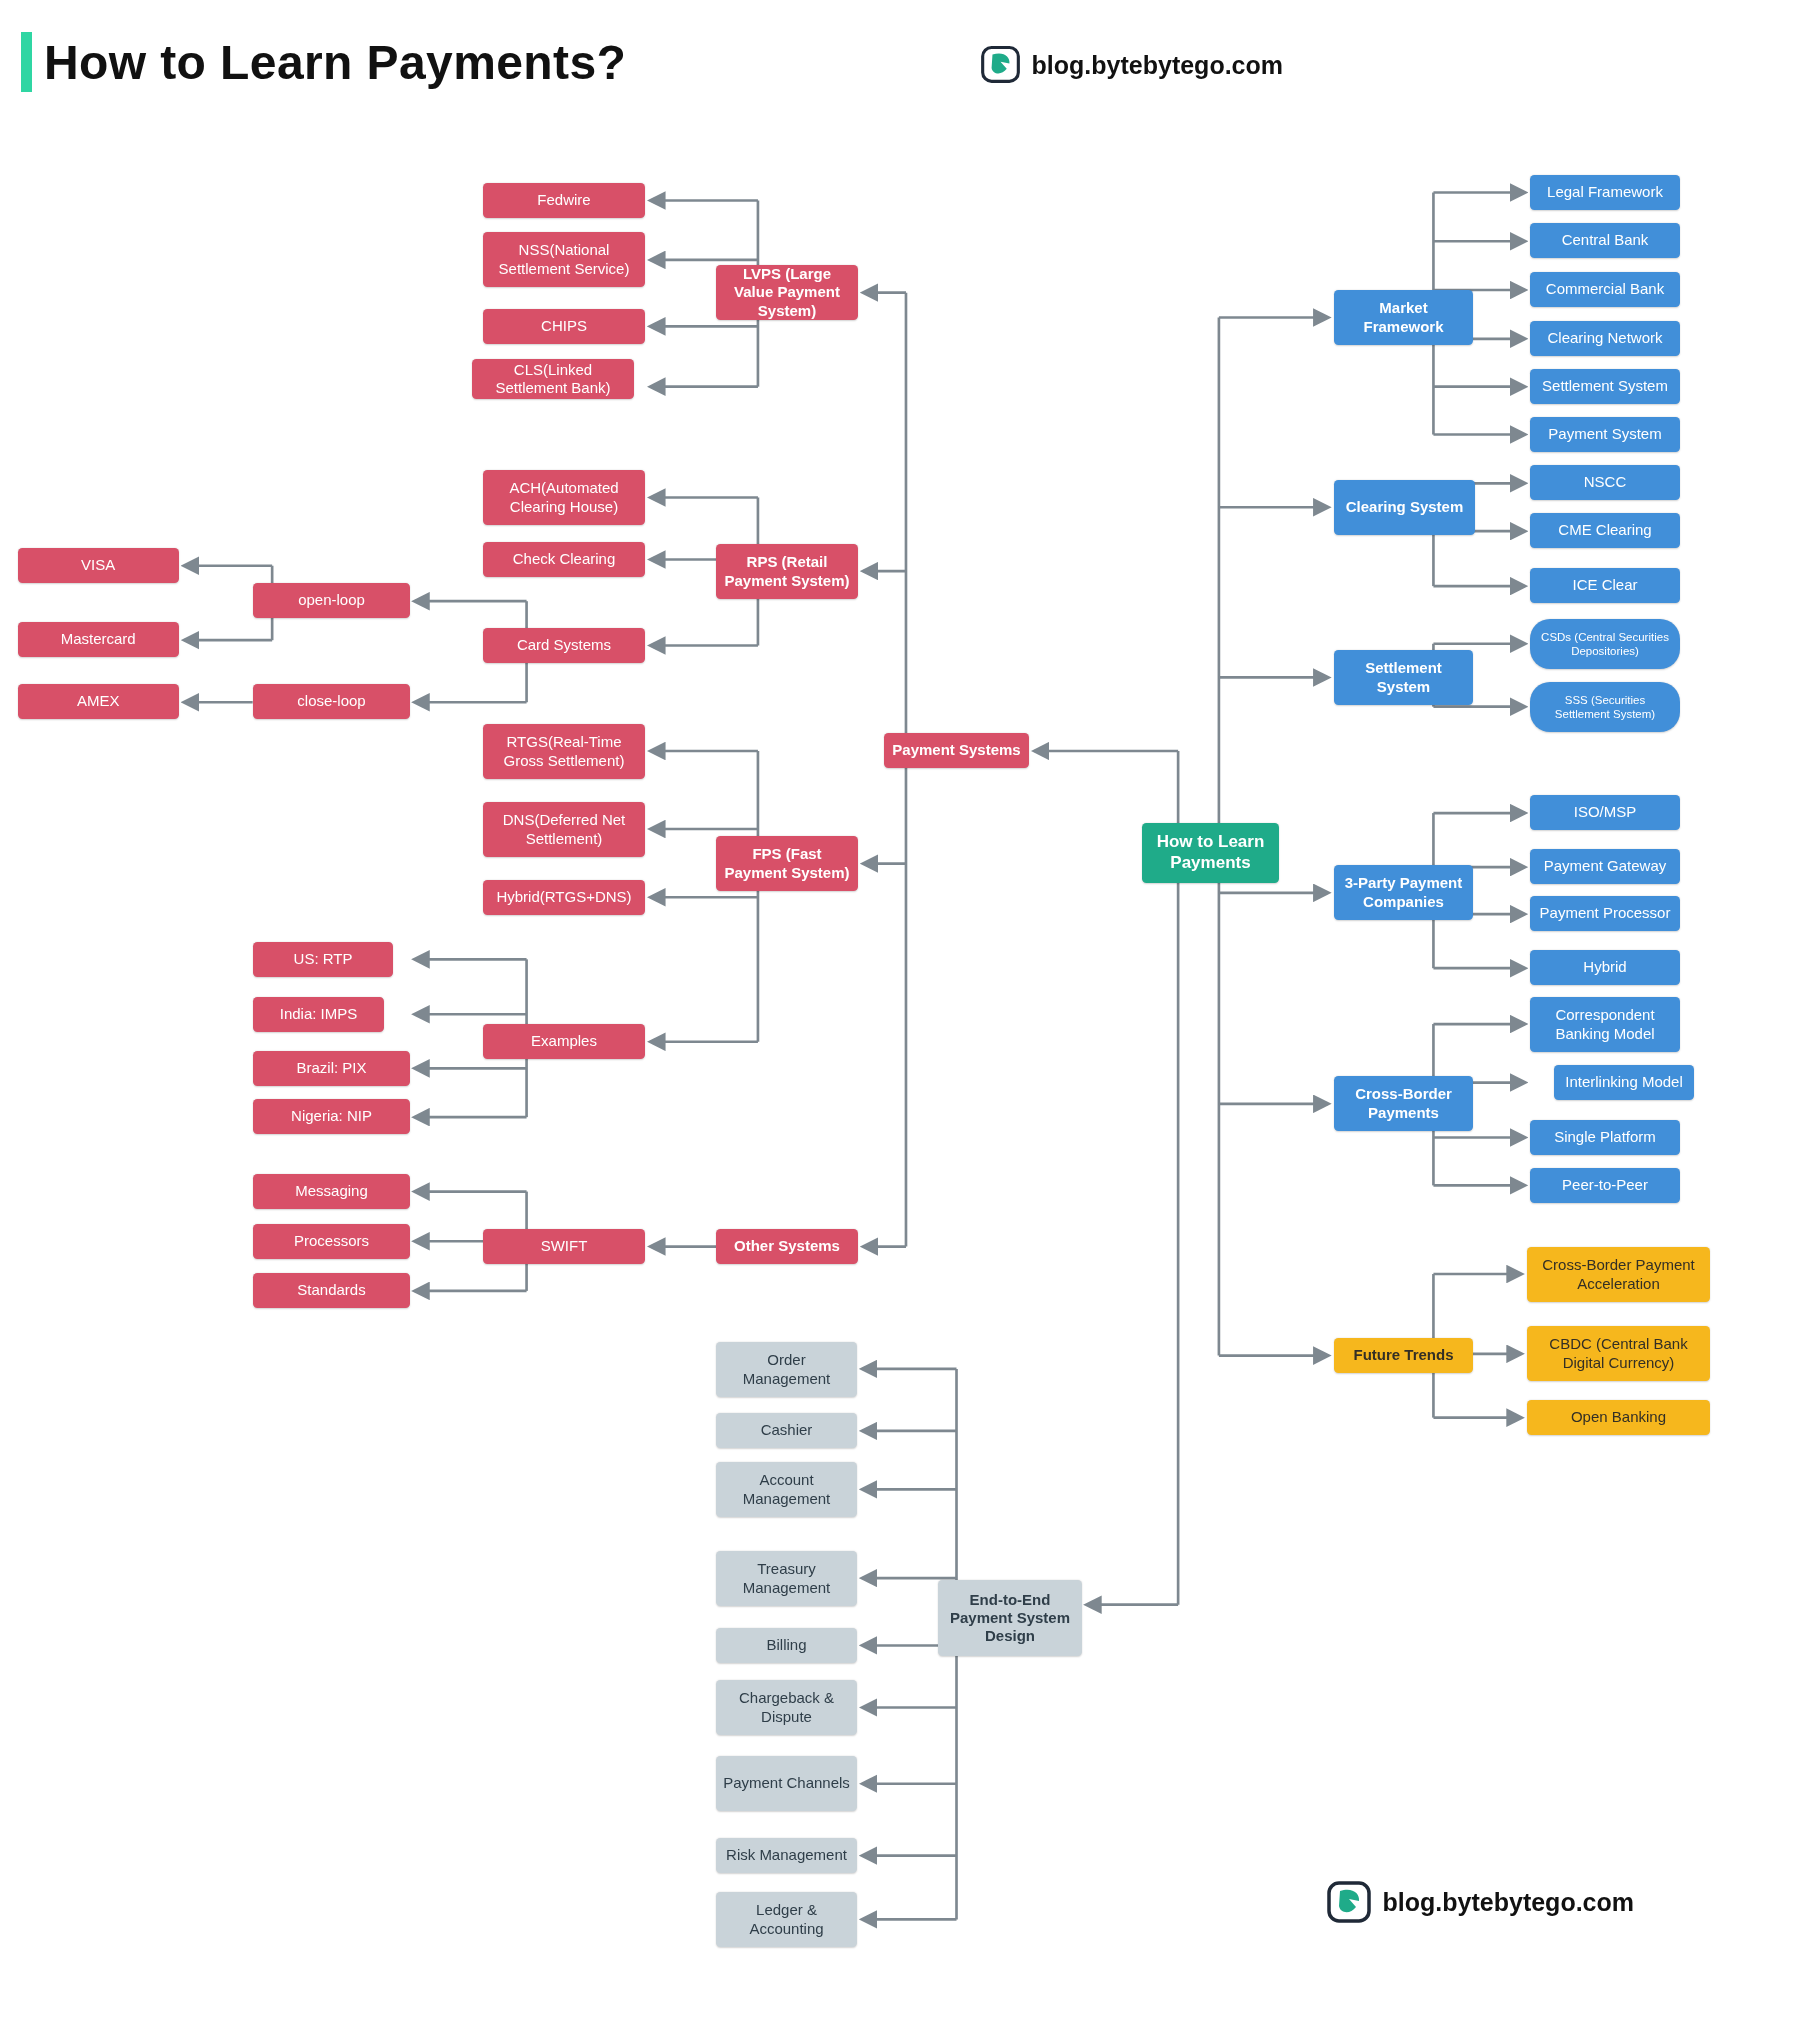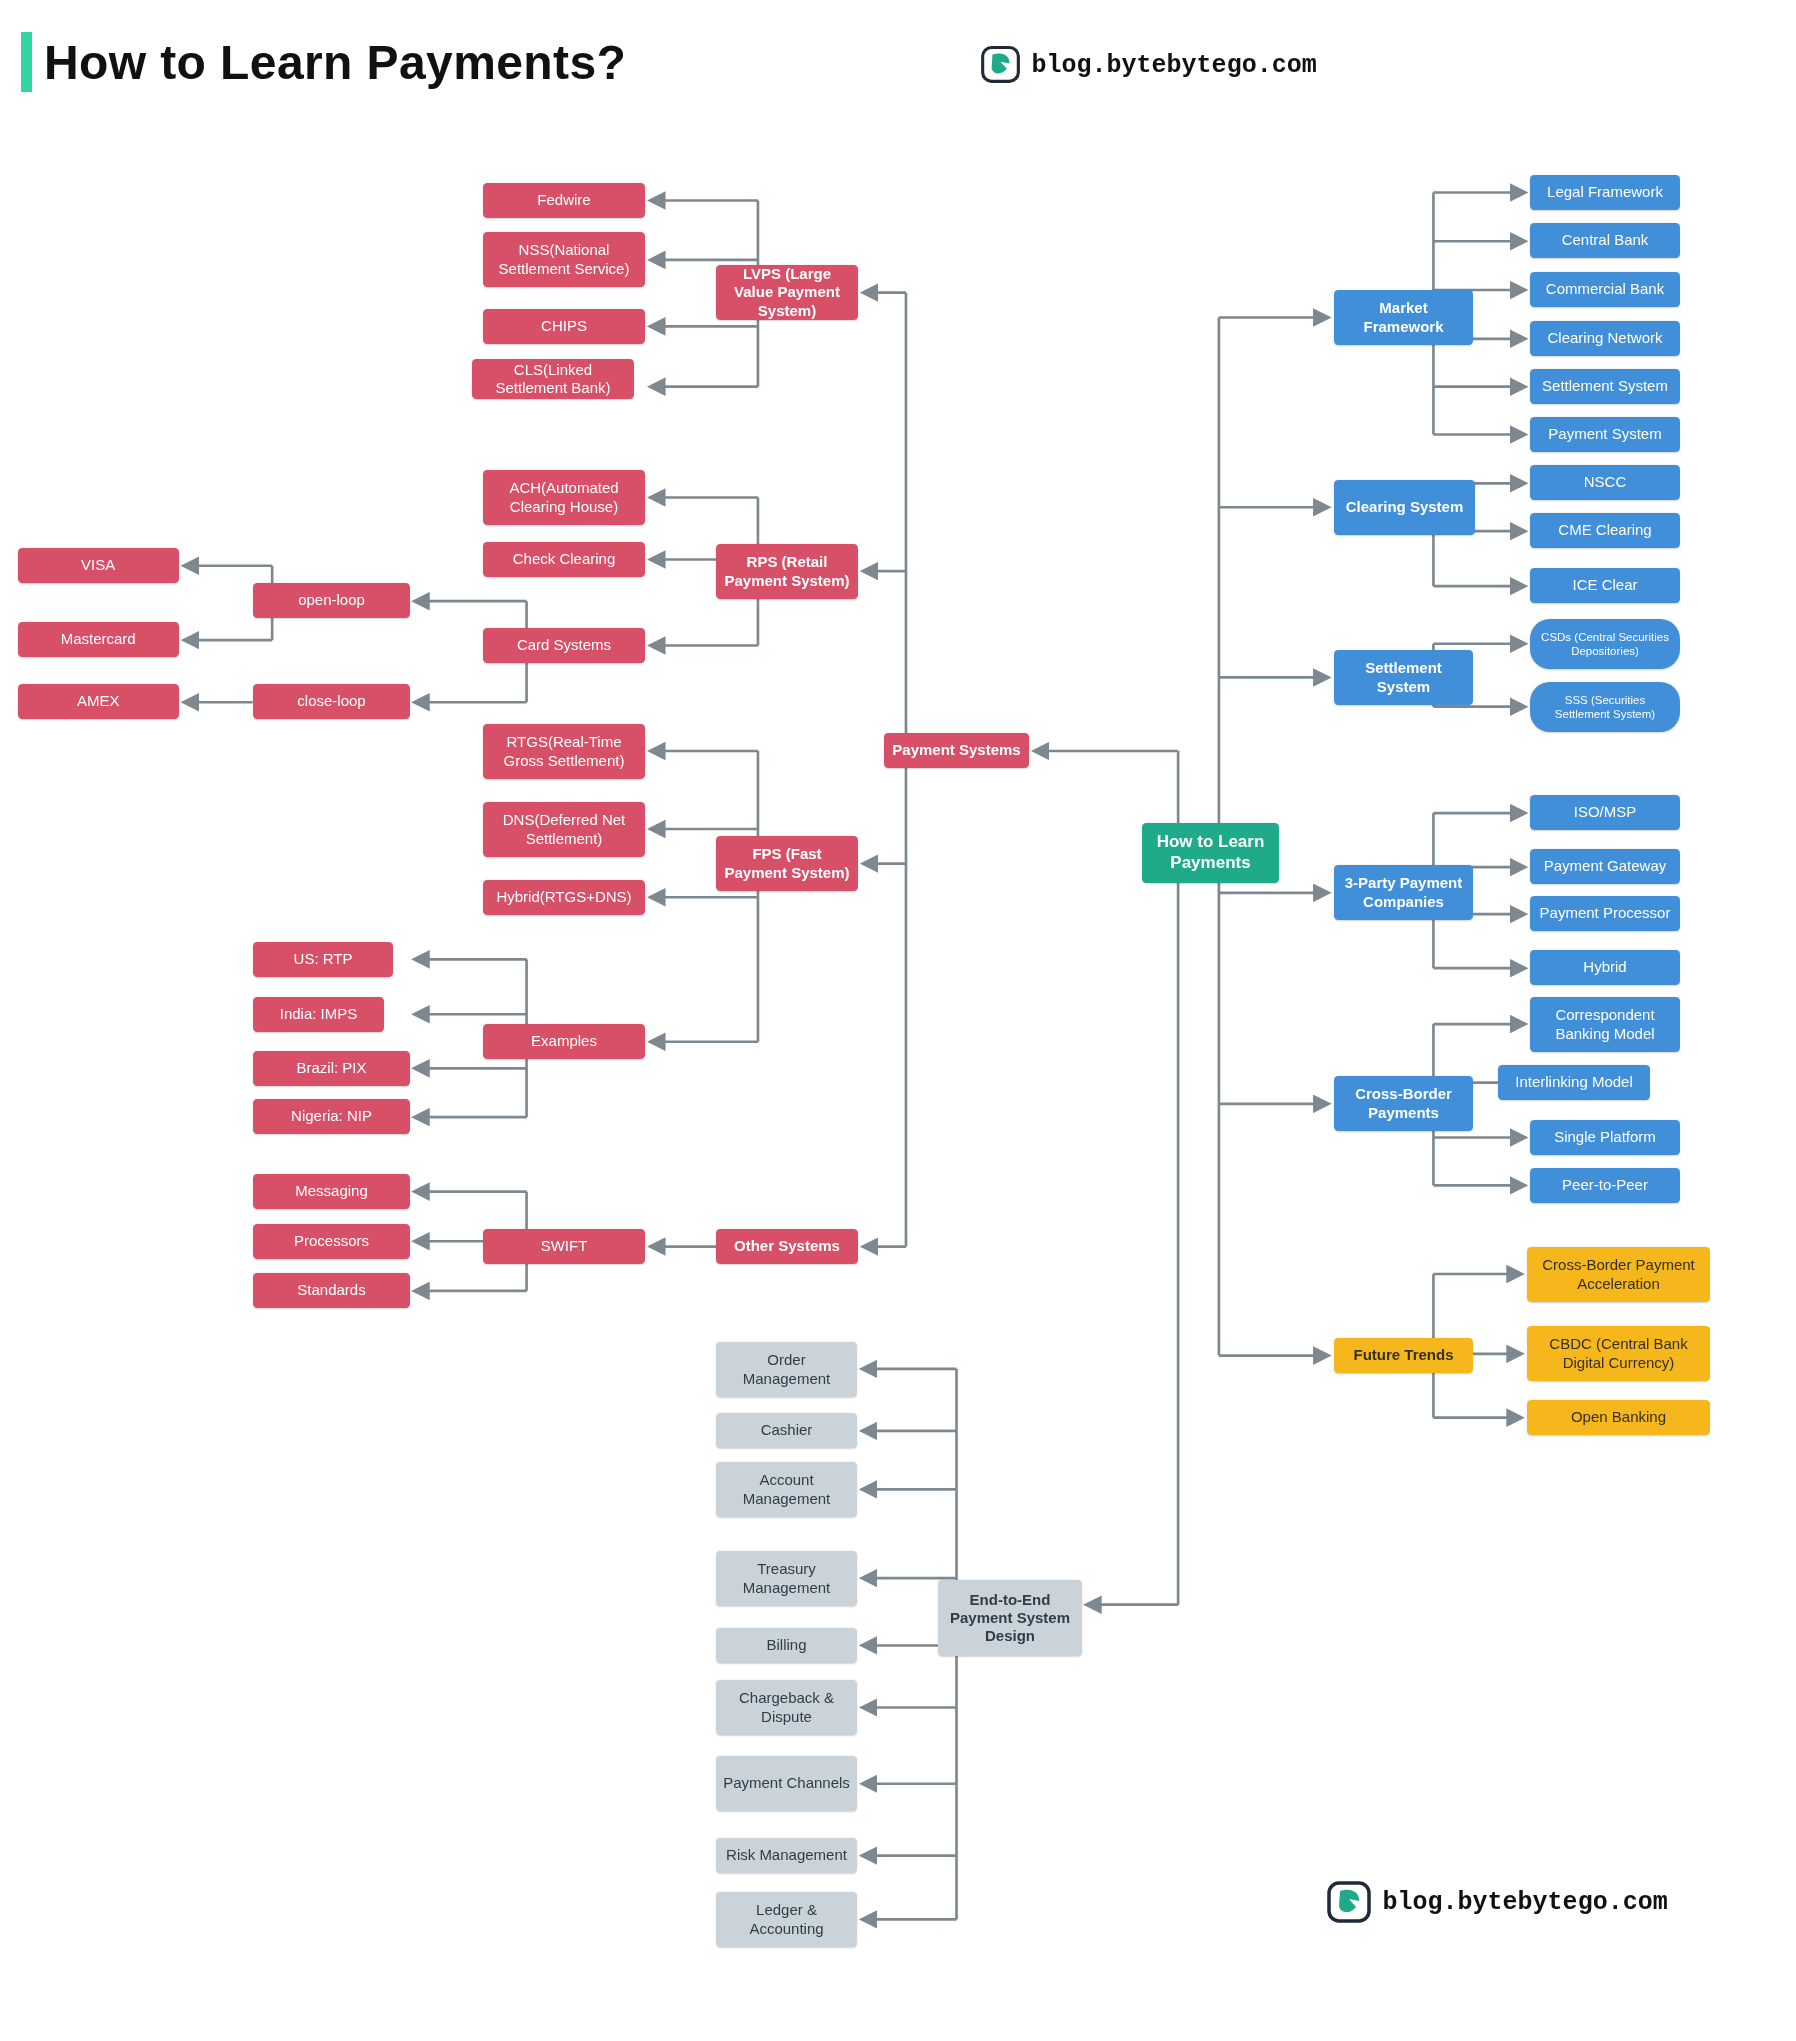--- a/index.html
+++ b/index.html
@@ -68,21 +68,20 @@
     align-items: center;
     gap: 10.6px;
     z-index: 3;
   }
   .brand-top { left: 980px; top: 43px; }
   .brand-bottom { left: 1326px; top: 1878px; }
   .brand-text {
     font-size: 25px;
     font-weight: 700;
     color: #111111;
-    font-family: Liberation Mono, monospace;
   }
 </style>
 </head>
 <body>
 
 <div class="canvas">
 
   <div class="page-header">
     <div class="accent-bar"></div>
     <div class="page-title">How to Learn Payments?</div>
@@ -258,21 +257,21 @@
   <div class="node blue small" style="left:1530px;top:682px;width:150px;height:50px">SSS (Securities Settlement System)</div>
 
   <div class="node blue bold" style="left:1334px;top:865px;width:139px;height:55px">3-Party Payment Companies</div>
   <div class="node blue" style="left:1530px;top:795px;width:150px;height:35px">ISO/MSP</div>
   <div class="node blue" style="left:1530px;top:849px;width:150px;height:35px">Payment Gateway</div>
   <div class="node blue" style="left:1530px;top:896px;width:150px;height:35px">Payment Processor</div>
   <div class="node blue" style="left:1530px;top:950px;width:150px;height:35px">Hybrid</div>
 
   <div class="node blue bold" style="left:1334px;top:1076px;width:139px;height:55px">Cross-Border Payments</div>
   <div class="node blue" style="left:1530px;top:997px;width:150px;height:55px">Correspondent Banking Model</div>
-  <div class="node blue" style="left:1498px;top:1065px;width:152px;height:35px">Interlinking Model</div>
+  <div class="node blue" style="left:1554px;top:1065px;width:140px;height:35px">Interlinking Model</div>
   <div class="node blue" style="left:1530px;top:1120px;width:150px;height:35px">Single Platform</div>
   <div class="node blue" style="left:1530px;top:1168px;width:150px;height:35px">Peer-to-Peer</div>
 
   <div class="node yellow bold" style="left:1334px;top:1338px;width:139px;height:35px">Future Trends</div>
   <div class="node yellow" style="left:1527px;top:1247px;width:183px;height:55px">Cross-Border Payment Acceleration</div>
   <div class="node yellow" style="left:1527px;top:1326px;width:183px;height:55px">CBDC (Central Bank Digital Currency)</div>
   <div class="node yellow" style="left:1527px;top:1400px;width:183px;height:35px">Open Banking</div>
 
   <div class="node gray bold" style="left:938px;top:1580px;width:144px;height:76px">End-to-End Payment System Design</div>
   <div class="node gray" style="left:716px;top:1342px;width:141px;height:55px">Order Management</div>

